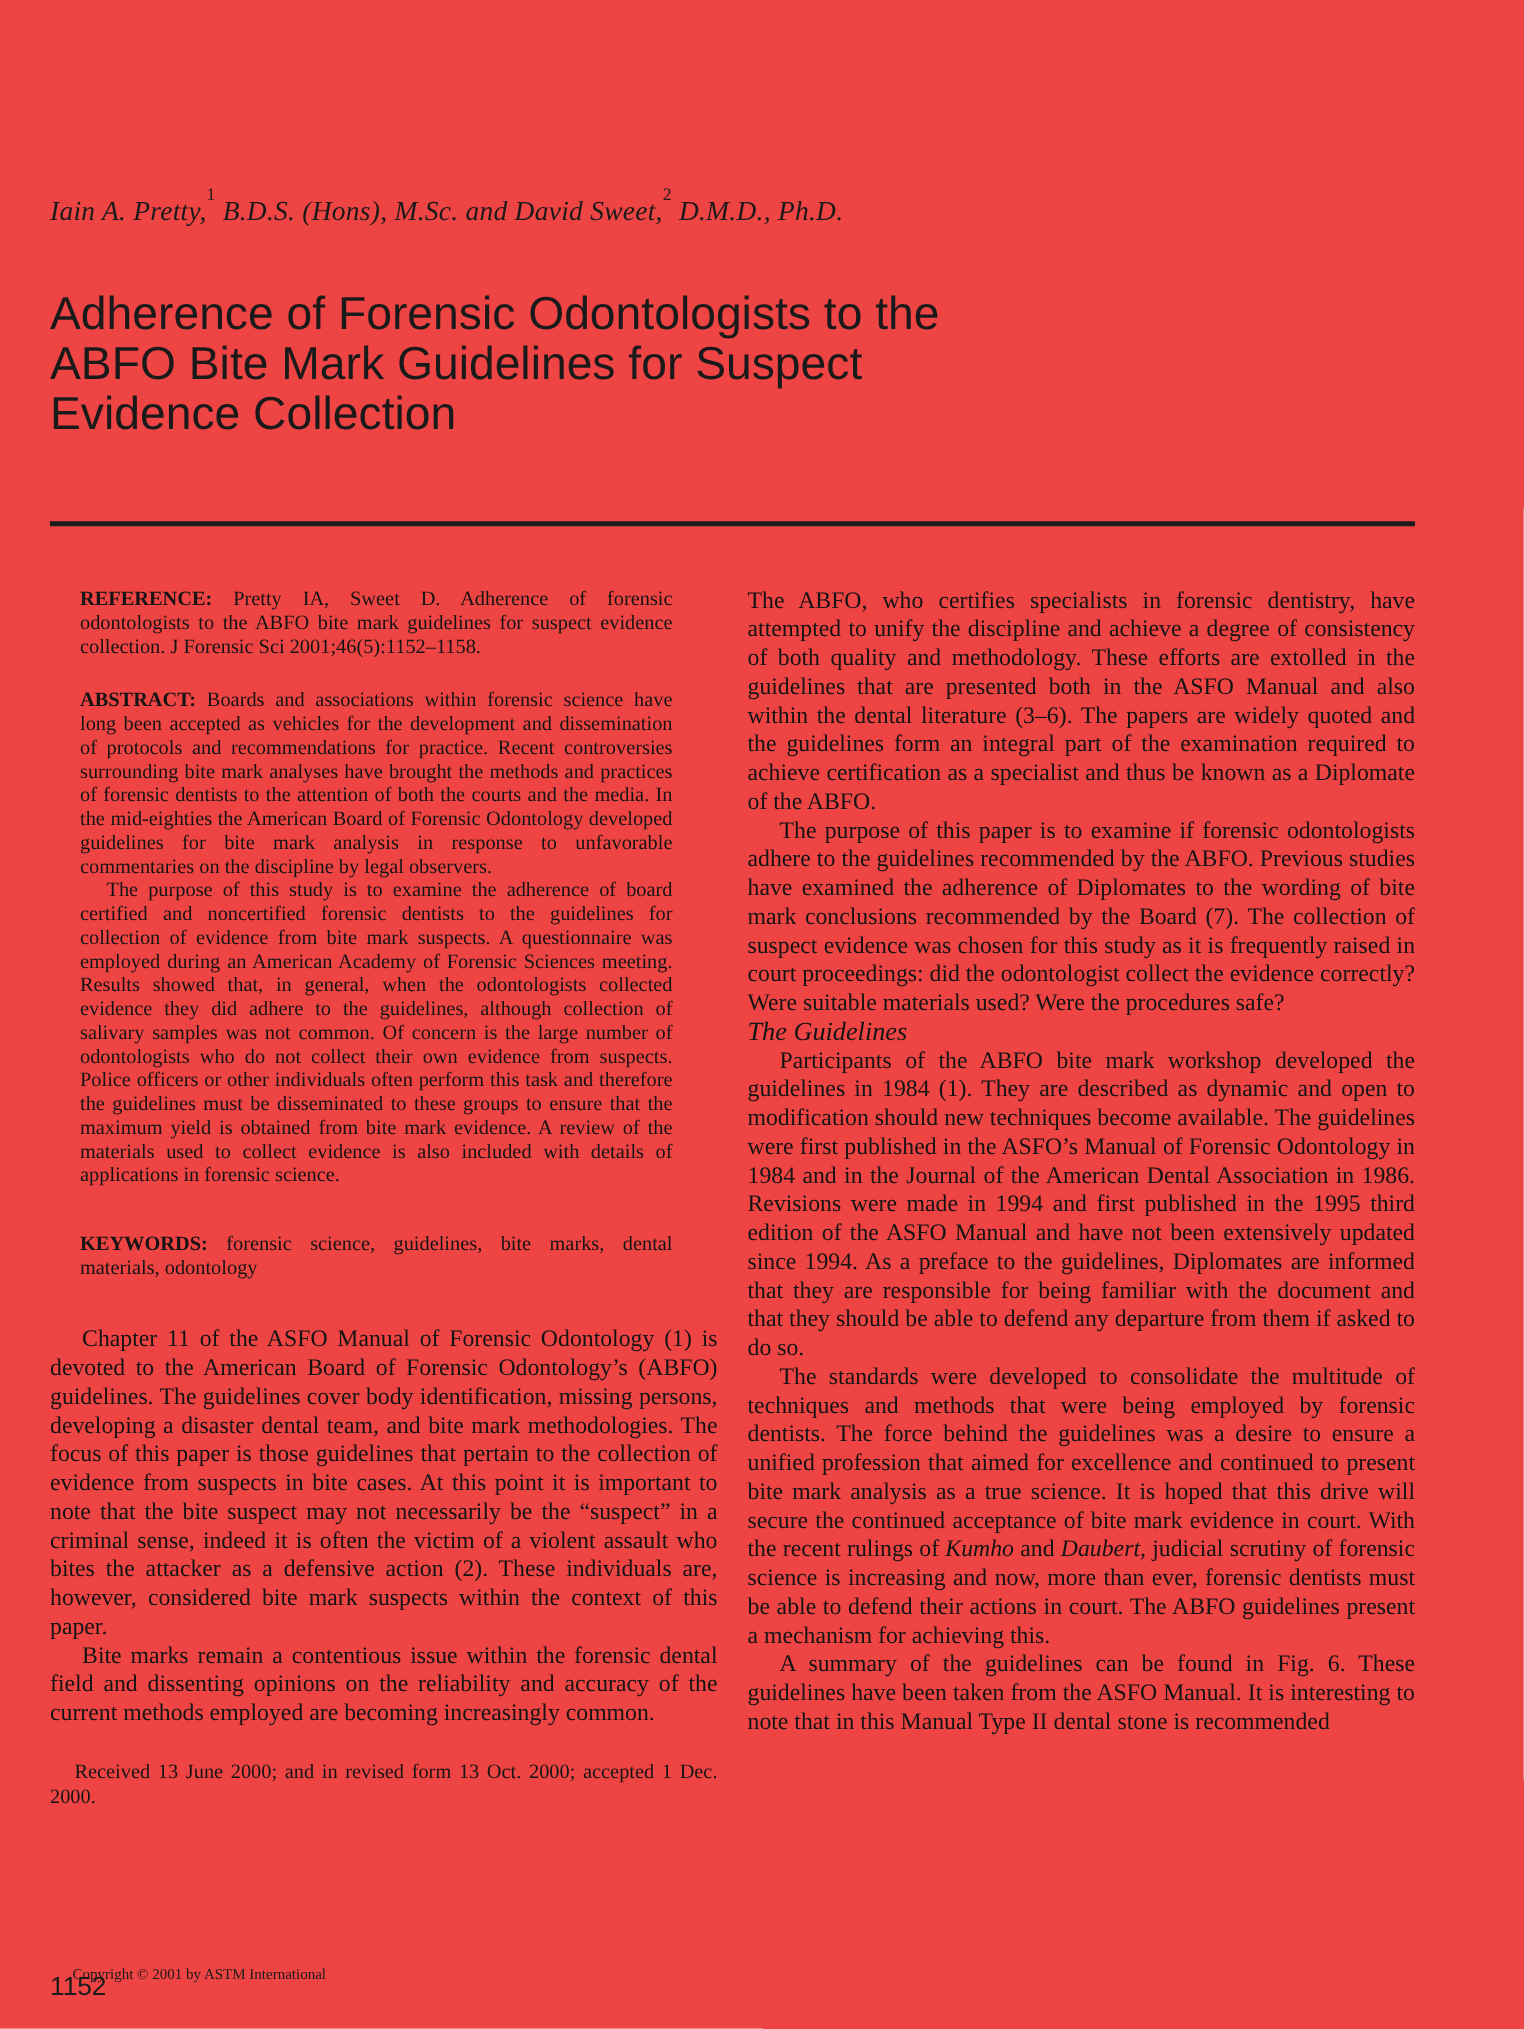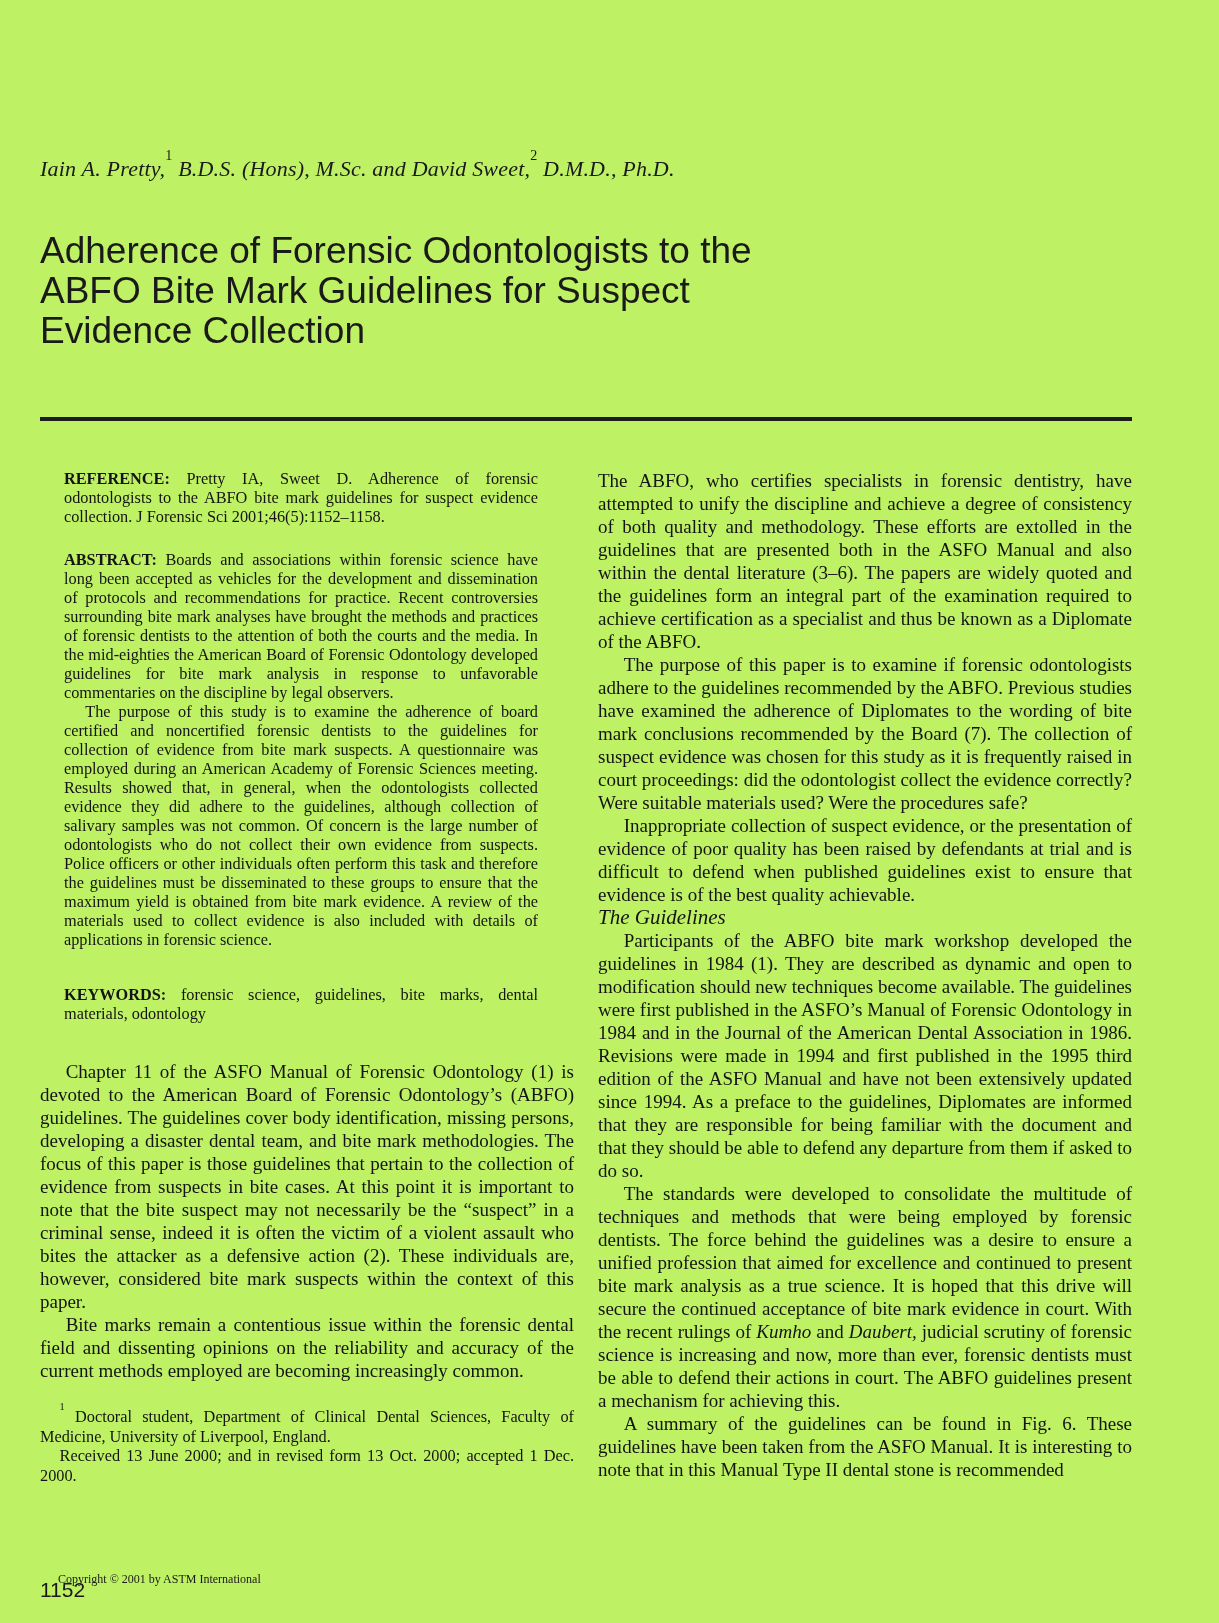--- a/index.html
+++ b/index.html
@@ -1,21 +1,21 @@
 <!DOCTYPE html>
 <html><head>
 <meta charset="utf-8">
 <style>
   html, body { margin: 0; padding: 0; background: #e8e8e8; }
   .page {
     position: relative;
     width: 1219px;
     height: 1623px;
     margin: 0 auto;
-    background: #bef264;
+    background: #ef4444;
     color: #141414;
     overflow: hidden;
     font-family: "Liberation Serif", serif;
   }
   .content {
     position: absolute;
     left: 40px;
     top: 0;
     width: 1092px;
   }
@@ -140,31 +140,29 @@
         <div class="front-block fm-keywords">
           <p><span class="lead">KEYWORDS:</span><span> forensic science, guidelines, bite marks, dental materials, odontology</span></p>
         </div>
 
         <div class="body-text left-body">
           <p>Chapter 11 of the ASFO Manual of Forensic Odontology (1) is devoted to the American Board of Forensic Odontology’s (ABFO) guidelines. The guidelines cover body identification, missing persons, developing a disaster dental team, and bite mark methodologies. The focus of this paper is those guidelines that pertain to the collection of evidence from suspects in bite cases. At this point it is important to note that the bite suspect may not necessarily be the “suspect” in a criminal sense, indeed it is often the victim of a violent assault who bites the attacker as a defensive action (2). These individuals are, however, considered bite mark suspects within the context of this paper.</p>
           <p>Bite marks remain a contentious issue within the forensic dental field and dissenting opinions on the reliability and accuracy of the current methods employed are becoming increasingly common.</p>
         </div>
 
         <div class="footnotes">
-          <p class="fn"><sup>1</sup><span> Doctoral student, Department of Clinical Dental Sciences, Faculty of Medicine, University of Liverpool, England.</span></p>
           <p class="fn">Received 13 June 2000; and in revised form 13 Oct. 2000; accepted 1 Dec. 2000.</p>
         </div>
 
       </div>
 
       <div class="col">
         <div class="body-text">
           <p class="noindent">The ABFO, who certifies specialists in forensic dentistry, have attempted to unify the discipline and achieve a degree of consistency of both quality and methodology. These efforts are extolled in the guidelines that are presented both in the ASFO Manual and also within the dental literature (3–6). The papers are widely quoted and the guidelines form an integral part of the examination required to achieve certification as a specialist and thus be known as a Diplomate of the ABFO.</p>
           <p>The purpose of this paper is to examine if forensic odontologists adhere to the guidelines recommended by the ABFO. Previous studies have examined the adherence of Diplomates to the wording of bite mark conclusions recommended by the Board (7). The collection of suspect evidence was chosen for this study as it is frequently raised in court proceedings: did the odontologist collect the evidence correctly? Were suitable materials used? Were the procedures safe?</p>
-          <p>Inappropriate collection of suspect evidence, or the presentation of evidence of poor quality has been raised by defendants at trial and is difficult to defend when published guidelines exist to ensure that evidence is of the best quality achievable.</p>
           <p class="section-heading">The Guidelines</p>
           <p>Participants of the ABFO bite mark workshop developed the guidelines in 1984 (1). They are described as dynamic and open to modification should new techniques become available. The guidelines were first published in the ASFO’s Manual of Forensic Odontology in 1984 and in the Journal of the American Dental Association in 1986. Revisions were made in 1994 and first published in the 1995 third edition of the ASFO Manual and have not been extensively updated since 1994. As a preface to the guidelines, Diplomates are informed that they are responsible for being familiar with the document and that they should be able to defend any departure from them if asked to do so.</p>
           <p><span>The standards were developed to consolidate the multitude of techniques and methods that were being employed by forensic dentists. The force behind the guidelines was a desire to ensure a unified profession that aimed for excellence and continued to present bite mark analysis as a true science. It is hoped that this drive will secure the continued acceptance of bite mark evidence in court. With the recent rulings of </span><i>Kumho</i><span> and </span><i>Daubert,</i><span> judicial scrutiny of forensic science is increasing and now, more than ever, forensic dentists must be able to defend their actions in court. The ABFO guidelines present a mechanism for achieving this.</span></p>
           <p>A summary of the guidelines can be found in Fig. 6. These guidelines have been taken from the ASFO Manual. It is interesting to note that in this Manual Type II dental stone is recommended</p>
         </div>
       </div>
 
     </div>
   </div>
 

